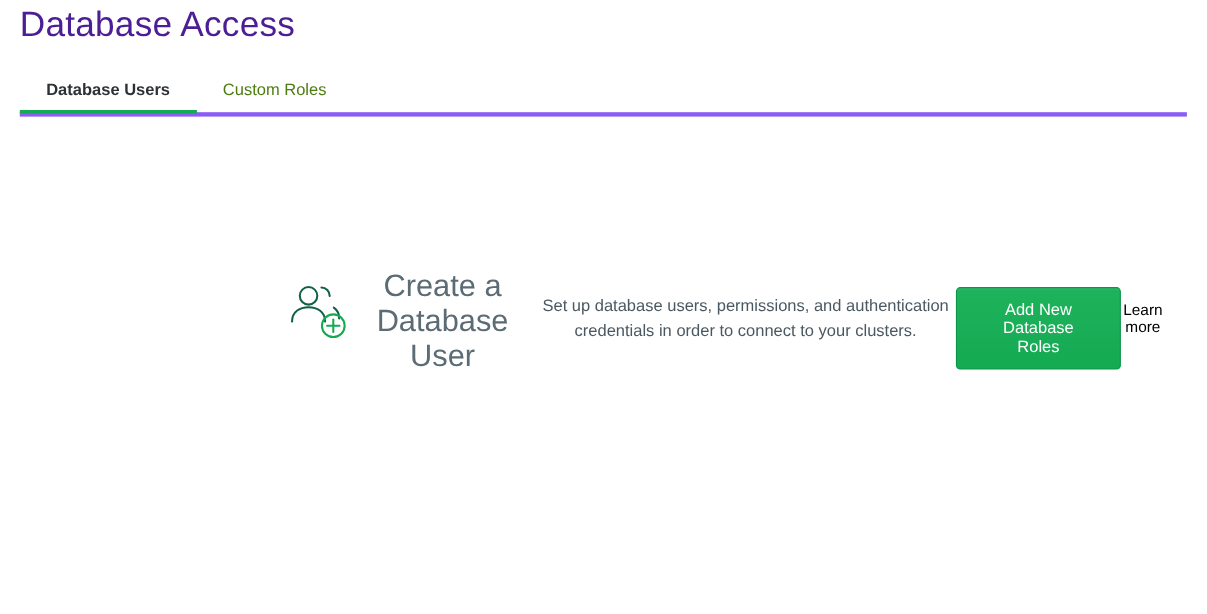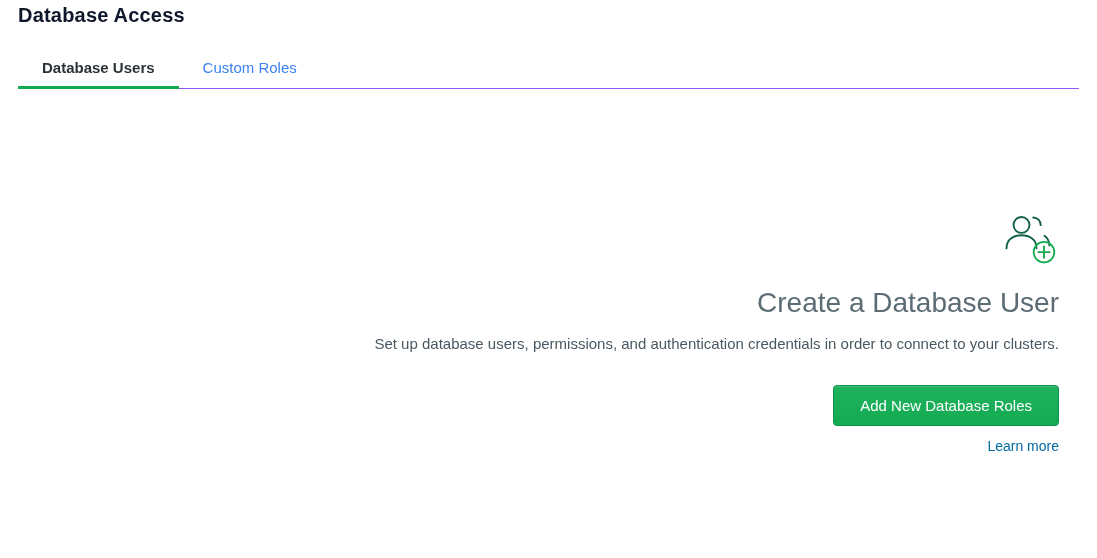--- a/index.html
+++ b/index.html
@@ -7,58 +7,57 @@
       font-family: -apple-system, BlinkMacSystemFont, "Segoe UI", Helvetica, Arial, sans-serif;
       background: #ffffff;
       color: #3d4f58;
       width: 1097px;
       height: 558px;
     }
     .page {
       padding: 4px 18px 0 18px;
     }
     .page-title {
-      font-size: 20px;
-      font-weight: 700;
-      color: #0f172a;
+      font-size: 32px;
+      font-weight: 400;
+      color: #4c1d95;
       letter-spacing: .2px;
       margin-bottom: 22px;
     }
     .tabs {
       display: flex;
       gap: 48px;
-      border-bottom: 1px solid #8b5cf6;
+      border-bottom: 4px solid #8b5cf6;
       padding-left: 24px;
     }
     .tab {
       padding: 10px 0 12px 0;
       font-size: 15px;
-      color: #3b82f6;
+      color: #4d7c0f;
       cursor: pointer;
       position: relative;
       font-weight: 500;
     }
     .tab.active {
       color: #2b3135;
       font-weight: 600;
     }
     .tab.active::after {
       content: "";
       position: absolute;
       left: -24px;
       right: -24px;
       bottom: -1px;
       height: 3px;
       background: #13aa52;
     }
     .empty-state {
       margin-top: 120px;
       display: flex;
-      flex-direction: column;
-      align-items: flex-end;
+      align-items: center;
       text-align: center;
       padding-left: 240px;
       padding-right: 20px;
     }
     .hero-icon { width: 60px; height: 60px; }
     .hero-title {
       margin-top: 18px;
       font-size: 28px;
       font-weight: 400;
       color: #5c6c75;
@@ -78,21 +77,21 @@
       color: #ffffff;
       font-size: 15px;
       padding: 11px 26px;
       border-radius: 4px;
       cursor: pointer;
       box-shadow: inset 0 1px 0 rgba(255,255,255,.15);
     }
     .learn-more {
       margin-top: 12px;
       font-size: 14px;
-      color: #0369a1;
+      color: #000000;
       text-decoration: none;
       cursor: pointer;
     }
   </style>
 </head>
 <body>
 
 <div class="page">
 
   <h1 class="page-title">Database Access</h1>

